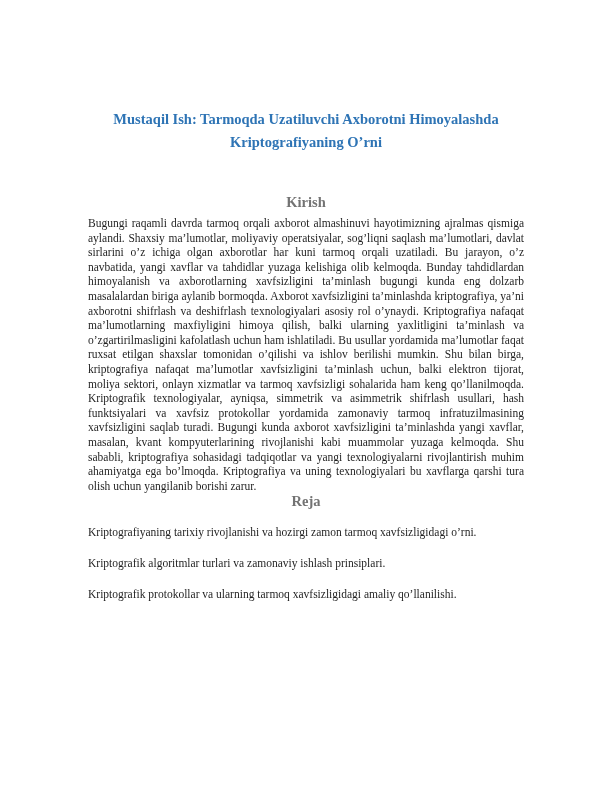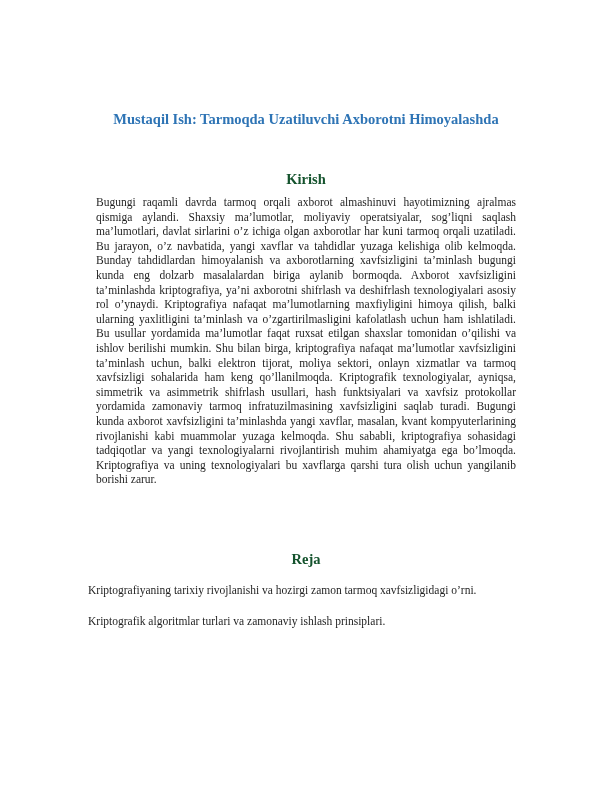--- a/index.html
+++ b/index.html
@@ -22,34 +22,33 @@
     font-size: 14.5px;
     font-weight: bold;
     color: #2E74B5;
     text-align: center;
     line-height: 23px;
   }
   .section-heading {
     margin: 0;
     font-size: 14.5px;
     font-weight: bold;
-    color: #14532d;
+    color: #737373;
     text-align: center;
     line-height: 16px;
   }
   .heading-kirish {
     margin-top: 40px;
     margin-bottom: 6px;
   }
   .heading-reja {
-    margin-top: 64px;
     margin-bottom: 8px;
   }
   .body-paragraph {
-    margin: 8px;
+    margin: 0;
     font-size: 11.5px;
     line-height: 14.6px;
     text-align: justify;
   }
   .reja-list {
     margin: 0;
   }
   .reja-item {
     margin: 16px 0 11px 0;
     font-size: 11.5px;
@@ -57,26 +56,28 @@
     text-align: left;
   }
 </style>
 </head>
 <body>
 
 <div class="page">
 
   <h1 class="doc-title">
     <span>Mustaqil Ish: Tarmoqda Uzatiluvchi Axborotni Himoyalashda</span><br>
+    <span>Kriptografiyaning O’rni</span>
   </h1>
 
   <h2 class="section-heading heading-kirish">Kirish</h2>
 
   <p class="body-paragraph">Bugungi raqamli davrda tarmoq orqali axborot almashinuvi hayotimizning ajralmas qismiga aylandi. Shaxsiy ma’lumotlar, moliyaviy operatsiyalar, sog’liqni saqlash ma’lumotlari, davlat sirlarini o’z ichiga olgan axborotlar har kuni tarmoq orqali uzatiladi. Bu jarayon, o’z navbatida, yangi xavflar va tahdidlar yuzaga kelishiga olib kelmoqda. Bunday tahdidlardan himoyalanish va axborotlarning xavfsizligini ta’minlash bugungi kunda eng dolzarb masalalardan biriga aylanib bormoqda. Axborot xavfsizligini ta’minlashda kriptografiya, ya’ni axborotni shifrlash va deshifrlash texnologiyalari asosiy rol o’ynaydi. Kriptografiya nafaqat ma’lumotlarning maxfiyligini himoya qilish, balki ularning yaxlitligini ta’minlash va o’zgartirilmasligini kafolatlash uchun ham ishlatiladi. Bu usullar yordamida ma’lumotlar faqat ruxsat etilgan shaxslar tomonidan o’qilishi va ishlov berilishi mumkin. Shu bilan birga, kriptografiya nafaqat ma’lumotlar xavfsizligini ta’minlash uchun, balki elektron tijorat, moliya sektori, onlayn xizmatlar va tarmoq xavfsizligi sohalarida ham keng qo’llanilmoqda. Kriptografik texnologiyalar, ayniqsa, simmetrik va asimmetrik shifrlash usullari, hash funktsiyalari va xavfsiz protokollar yordamida zamonaviy tarmoq infratuzilmasining xavfsizligini saqlab turadi. Bugungi kunda axborot xavfsizligini ta’minlashda yangi xavflar, masalan, kvant kompyuterlarining rivojlanishi kabi muammolar yuzaga kelmoqda. Shu sababli, kriptografiya sohasidagi tadqiqotlar va yangi texnologiyalarni rivojlantirish muhim ahamiyatga ega bo’lmoqda. Kriptografiya va uning texnologiyalari bu xavflarga qarshi tura olish uchun yangilanib borishi zarur.</p>
 
   <h2 class="section-heading heading-reja">Reja</h2>
 
   <div class="reja-list">
     <p class="reja-item">Kriptografiyaning tarixiy rivojlanishi va hozirgi zamon tarmoq xavfsizligidagi o’rni.</p>
     <p class="reja-item">Kriptografik algoritmlar turlari va zamonaviy ishlash prinsiplari.</p>
+    <p class="reja-item">Kriptografik protokollar va ularning tarmoq xavfsizligidagi amaliy qo’llanilishi.</p>
   </div>
 
 </div>
 
 </body></html>

